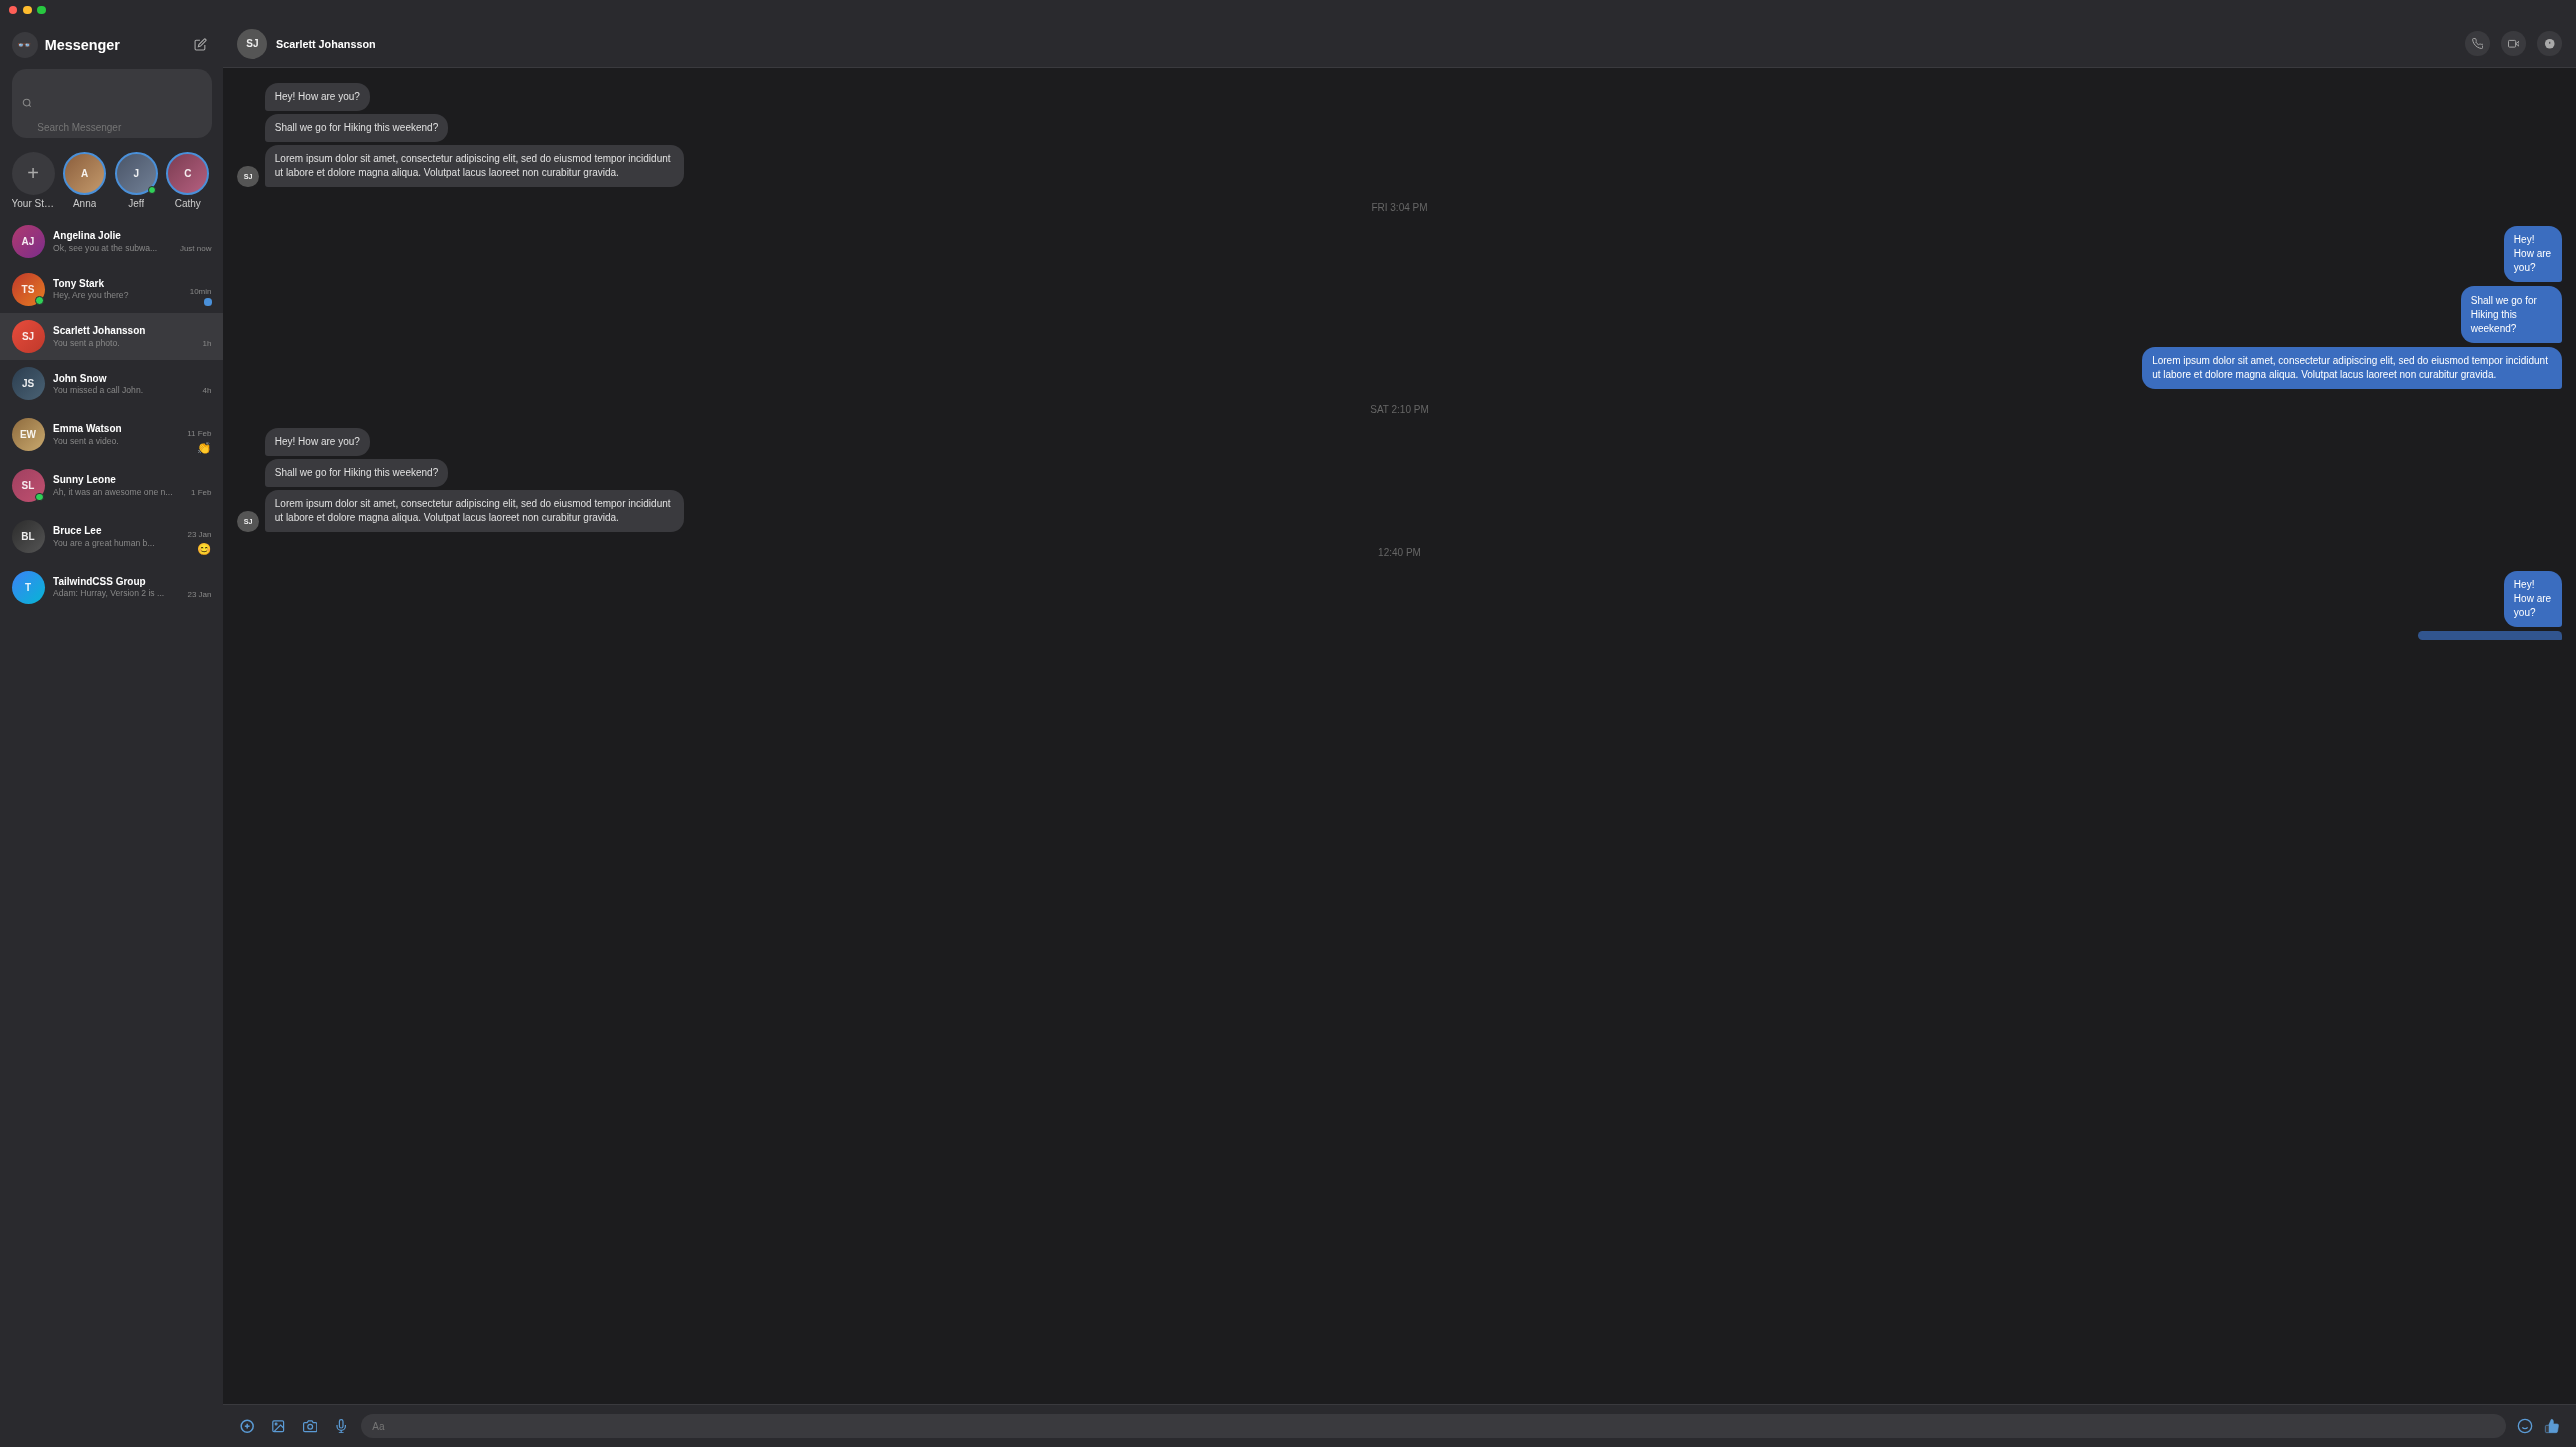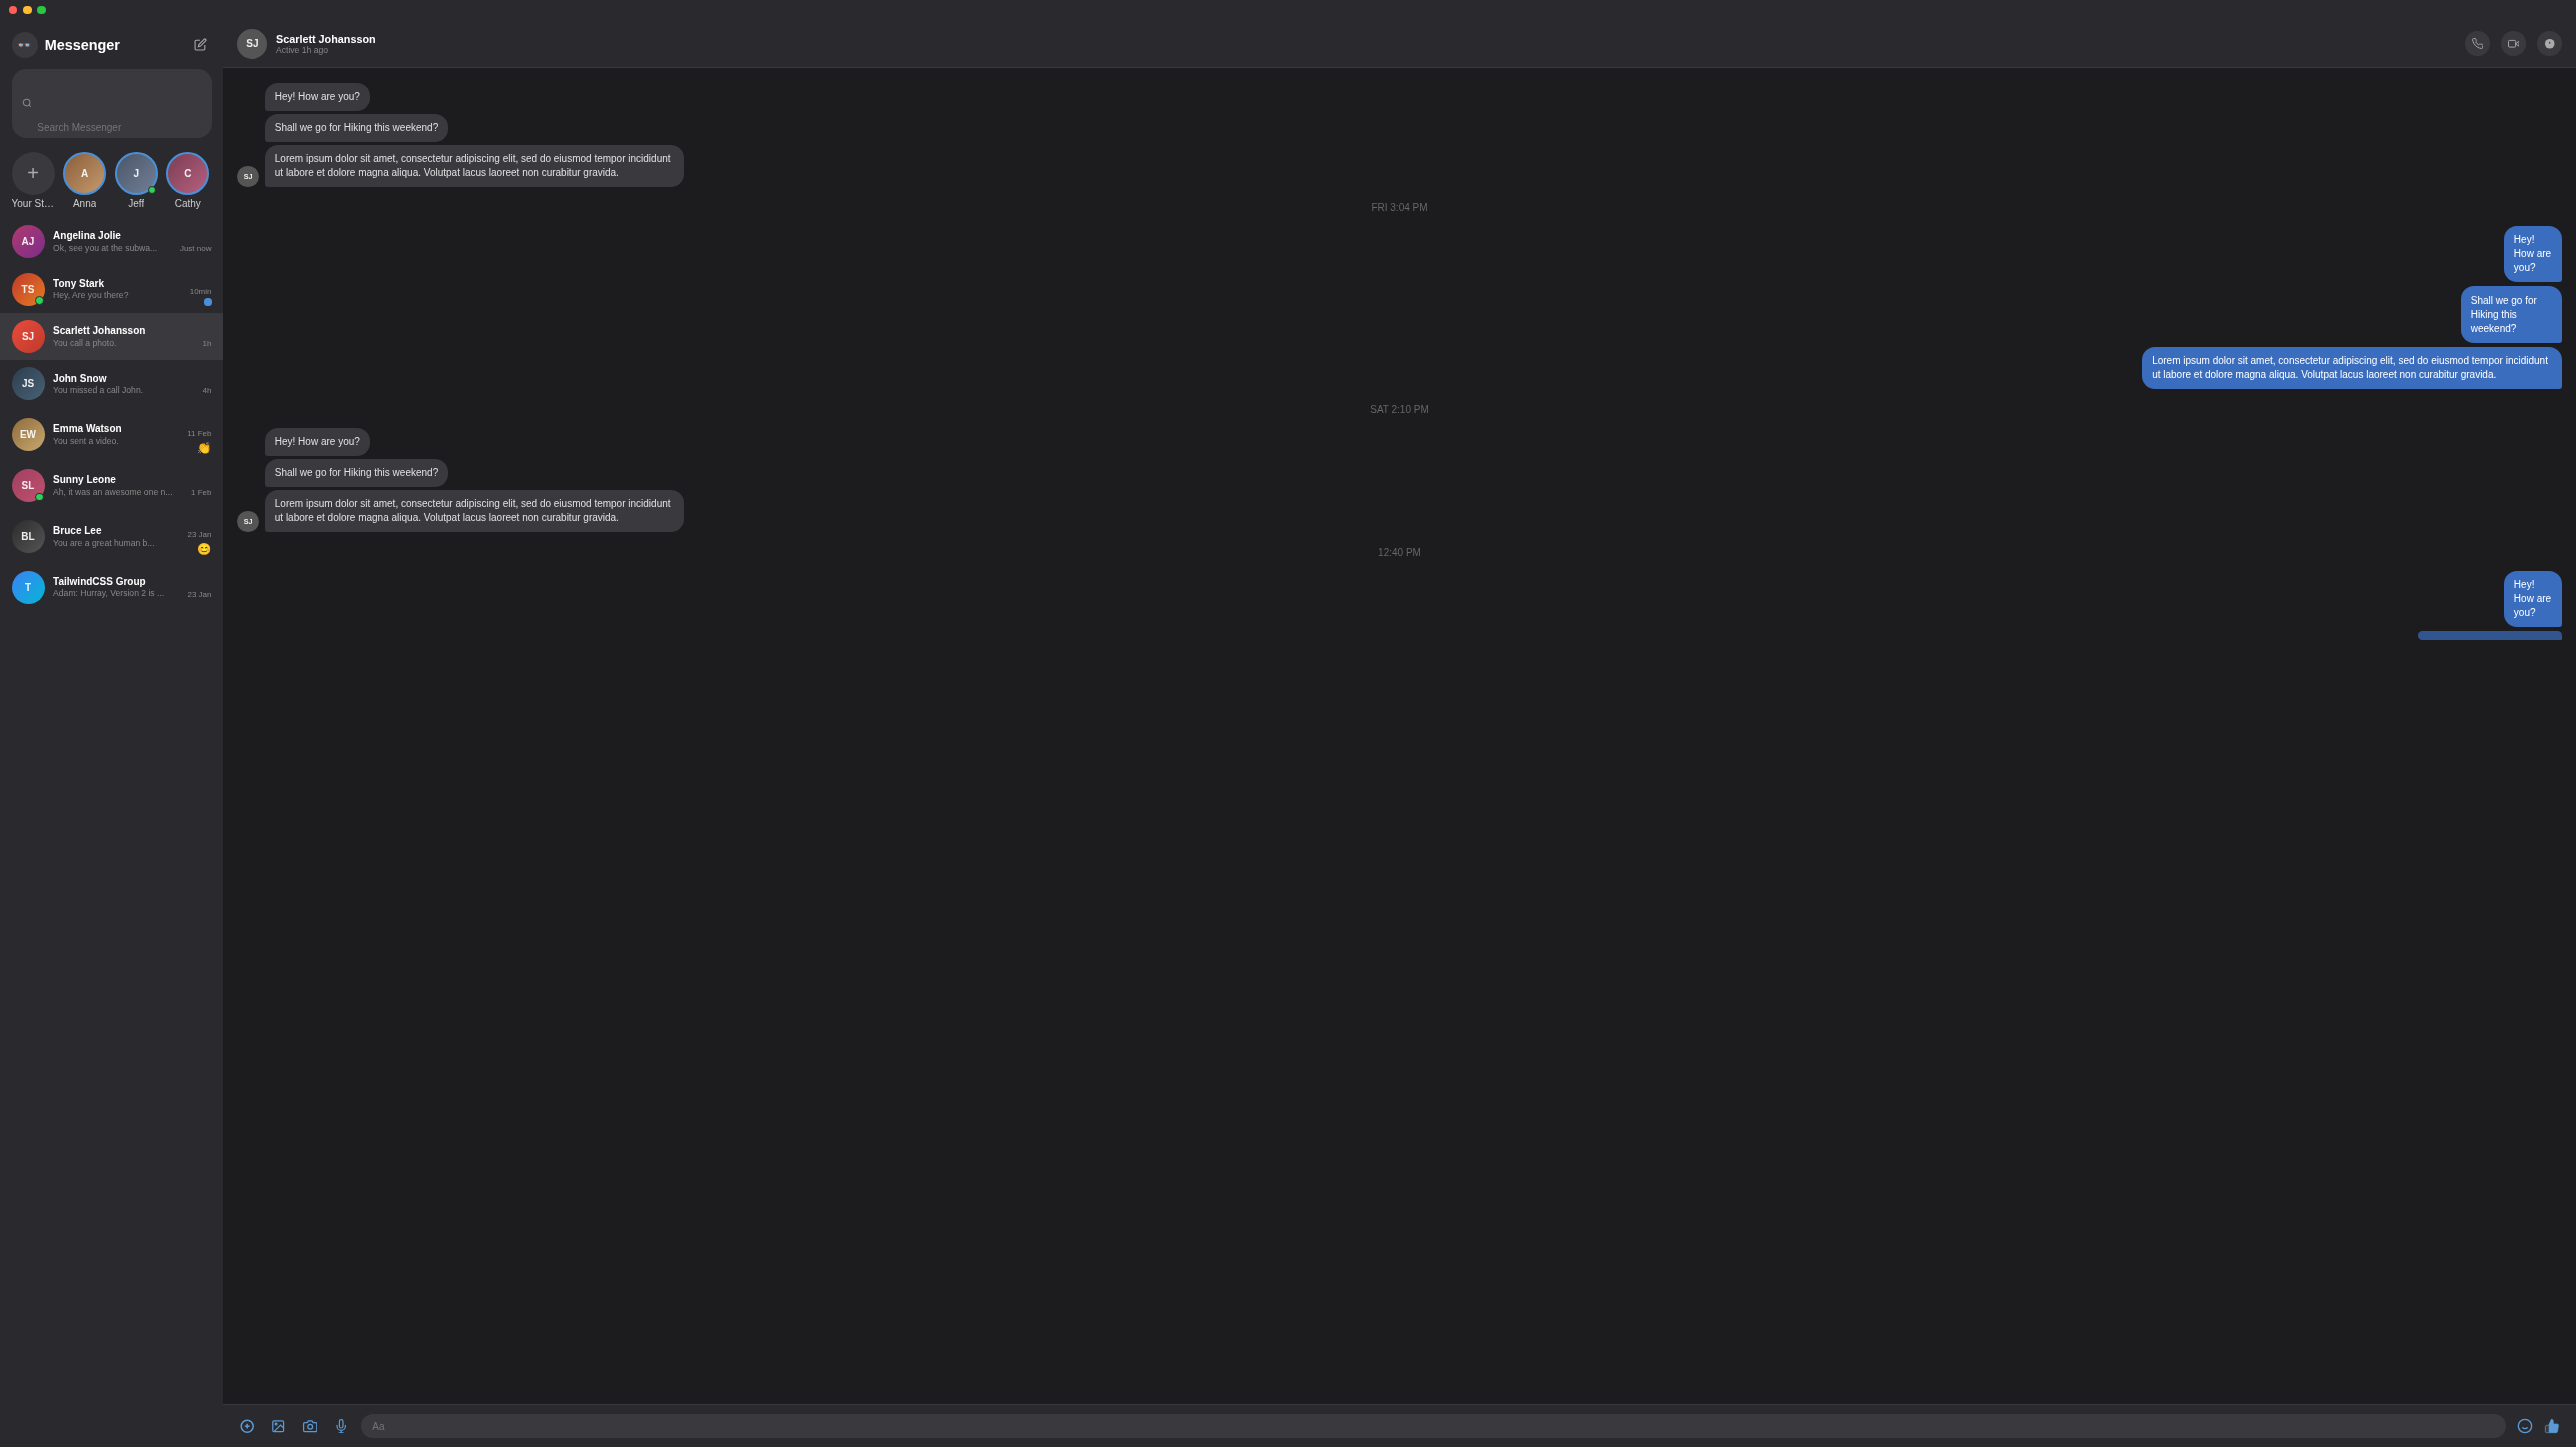--- a/index.html
+++ b/index.html
@@ -535,21 +535,21 @@
 
       <div class="conv-item active">
         <div class="conv-avatar-wrap">
           <div class="conv-avatar av-scarlett">
             <span class="avatar-img">SJ</span>
           </div>
         </div>
         <div class="conv-info">
           <div class="conv-name">Scarlett Johansson</div>
           <div class="conv-preview">
-            <span>You call a photo.</span>
+            <span>You sent a photo.</span>
           </div>
         </div>
         <div class="conv-meta">
           <span class="conv-time">1h</span>
         </div>
       </div>
 
       <div class="conv-item">
         <div class="conv-avatar-wrap">
           <div class="conv-avatar av-john">
@@ -642,21 +642,20 @@
   </div>
 
   <div class="chat-area">
 
     <div class="chat-header">
       <div class="chat-header-avatar av-scarlett">
         <div class="avatar-img">SJ</div>
       </div>
       <div class="chat-header-info">
         <div class="chat-header-name">Scarlett Johansson</div>
-        <div class="chat-header-status">Active 1h ago</div>
       </div>
       <div class="chat-header-actions">
         <button class="header-action-btn">
           <svg width="11.5" height="11.5" viewBox="0 0 24 24" fill="none" stroke="currentColor" stroke-width="2">
             <path d="M22 16.92v3a2 2 0 0 1-2.18 2 19.79 19.79 0 0 1-8.63-3.07A19.5 19.5 0 0 1 4.36 12a19.79 19.79 0 0 1-3.07-8.67A2 2 0 0 1 3.27 1.18h3a2 2 0 0 1 2 1.72 12.84 12.84 0 0 0 .7 2.81 2 2 0 0 1-.45 2.11L7.91 8.32a16 16 0 0 0 6 6l1.27-1.27a2 2 0 0 1 2.11-.45 12.84 12.84 0 0 0 2.81.7A2 2 0 0 1 22 16.92z"></path>
           </svg>
         </button>
         <button class="header-action-btn">
           <svg width="11.5" height="11.5" viewBox="0 0 24 24" fill="none" stroke="currentColor" stroke-width="2">
             <polygon points="23 7 16 12 23 17 23 7"></polygon>

